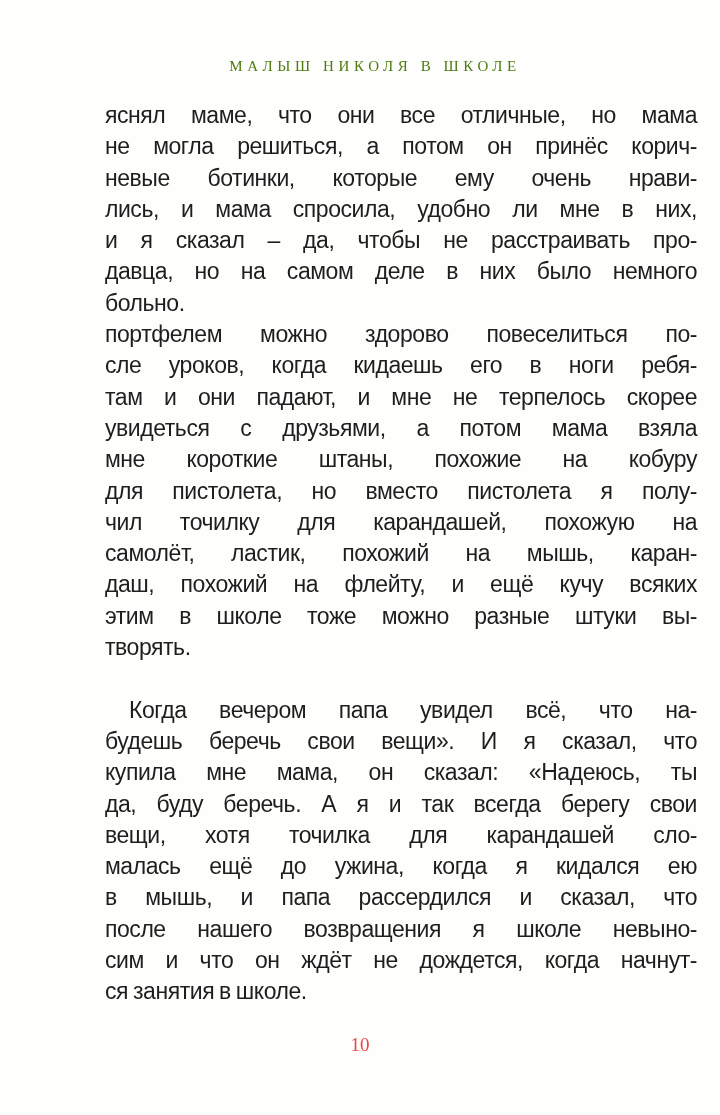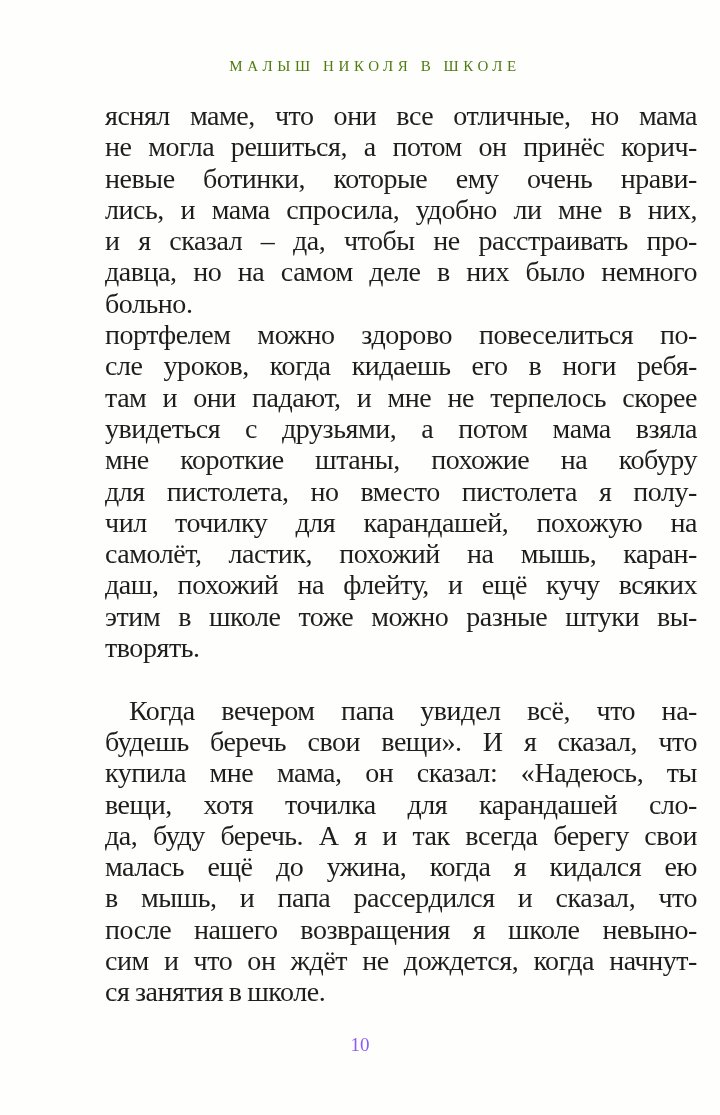--- a/index.html
+++ b/index.html
@@ -38,43 +38,43 @@
     .body-text {
       position: absolute;
       left: 105px;
       top: 100px;
       width: 592px;
     }
     .line {
       display: block;
       height: 31.3px;
       line-height: 31.3px;
-      font-family: Liberation Serif, serif;
-      font-size: 28px;
+      font-family: Liberation Sans, sans-serif;
+      font-size: 23px;
       white-space: nowrap;
       text-align: justify;
       text-align-last: justify;
       letter-spacing: -0.45px;
       word-spacing: -1px;
     }
     .line.last {
       text-align-last: left;
     }
     .line.indent {
       padding-left: 24px;
     }
     .folio {
       position: absolute;
       top: 1034px;
       left: 0;
       width: 720px;
       text-align: center;
       font-family: "Liberation Serif", "DejaVu Serif", serif;
       font-size: 19px;
-      color: #8b5cf6;
+      color: #ef4444;
     }
   </style>
 </head>
 <body>
 
 <div class="page">
   <div class="running-head">МАЛЫШ НИКОЛЯ В ШКОЛЕ</div>
 
   <div class="body-text">
 
@@ -100,22 +100,22 @@
       <span class="line">даш, похожий на флейту, и ещё кучу всяких</span>
       <span class="line">этим в школе тоже можно разные штуки вы-</span>
       <span class="line">творять.</span>
       <span class="line last"></span>
     </div>
 
     <div>
       <span class="line indent">Когда вечером папа увидел всё, что на-</span>
       <span class="line">будешь беречь свои вещи». И я сказал, что</span>
       <span class="line">купила мне мама, он сказал: «Надеюсь, ты</span>
+      <span class="line">да, буду беречь. А я и так всегда берегу свои</span>
       <span class="line">вещи, хотя точилка для карандашей сло-</span>
-      <span class="line">да, буду беречь. А я и так всегда берегу свои</span>
       <span class="line">малась ещё до ужина, когда я кидался ею</span>
       <span class="line">в мышь, и папа рассердился и сказал, что</span>
       <span class="line">после нашего возвращения я школе невыно-</span>
       <span class="line">сим и что он ждёт не дождется, когда начнут-</span>
       <span class="line last">ся занятия в школе.</span>
     </div>
   </div>
 
   <div class="folio">10</div>
 </div>

